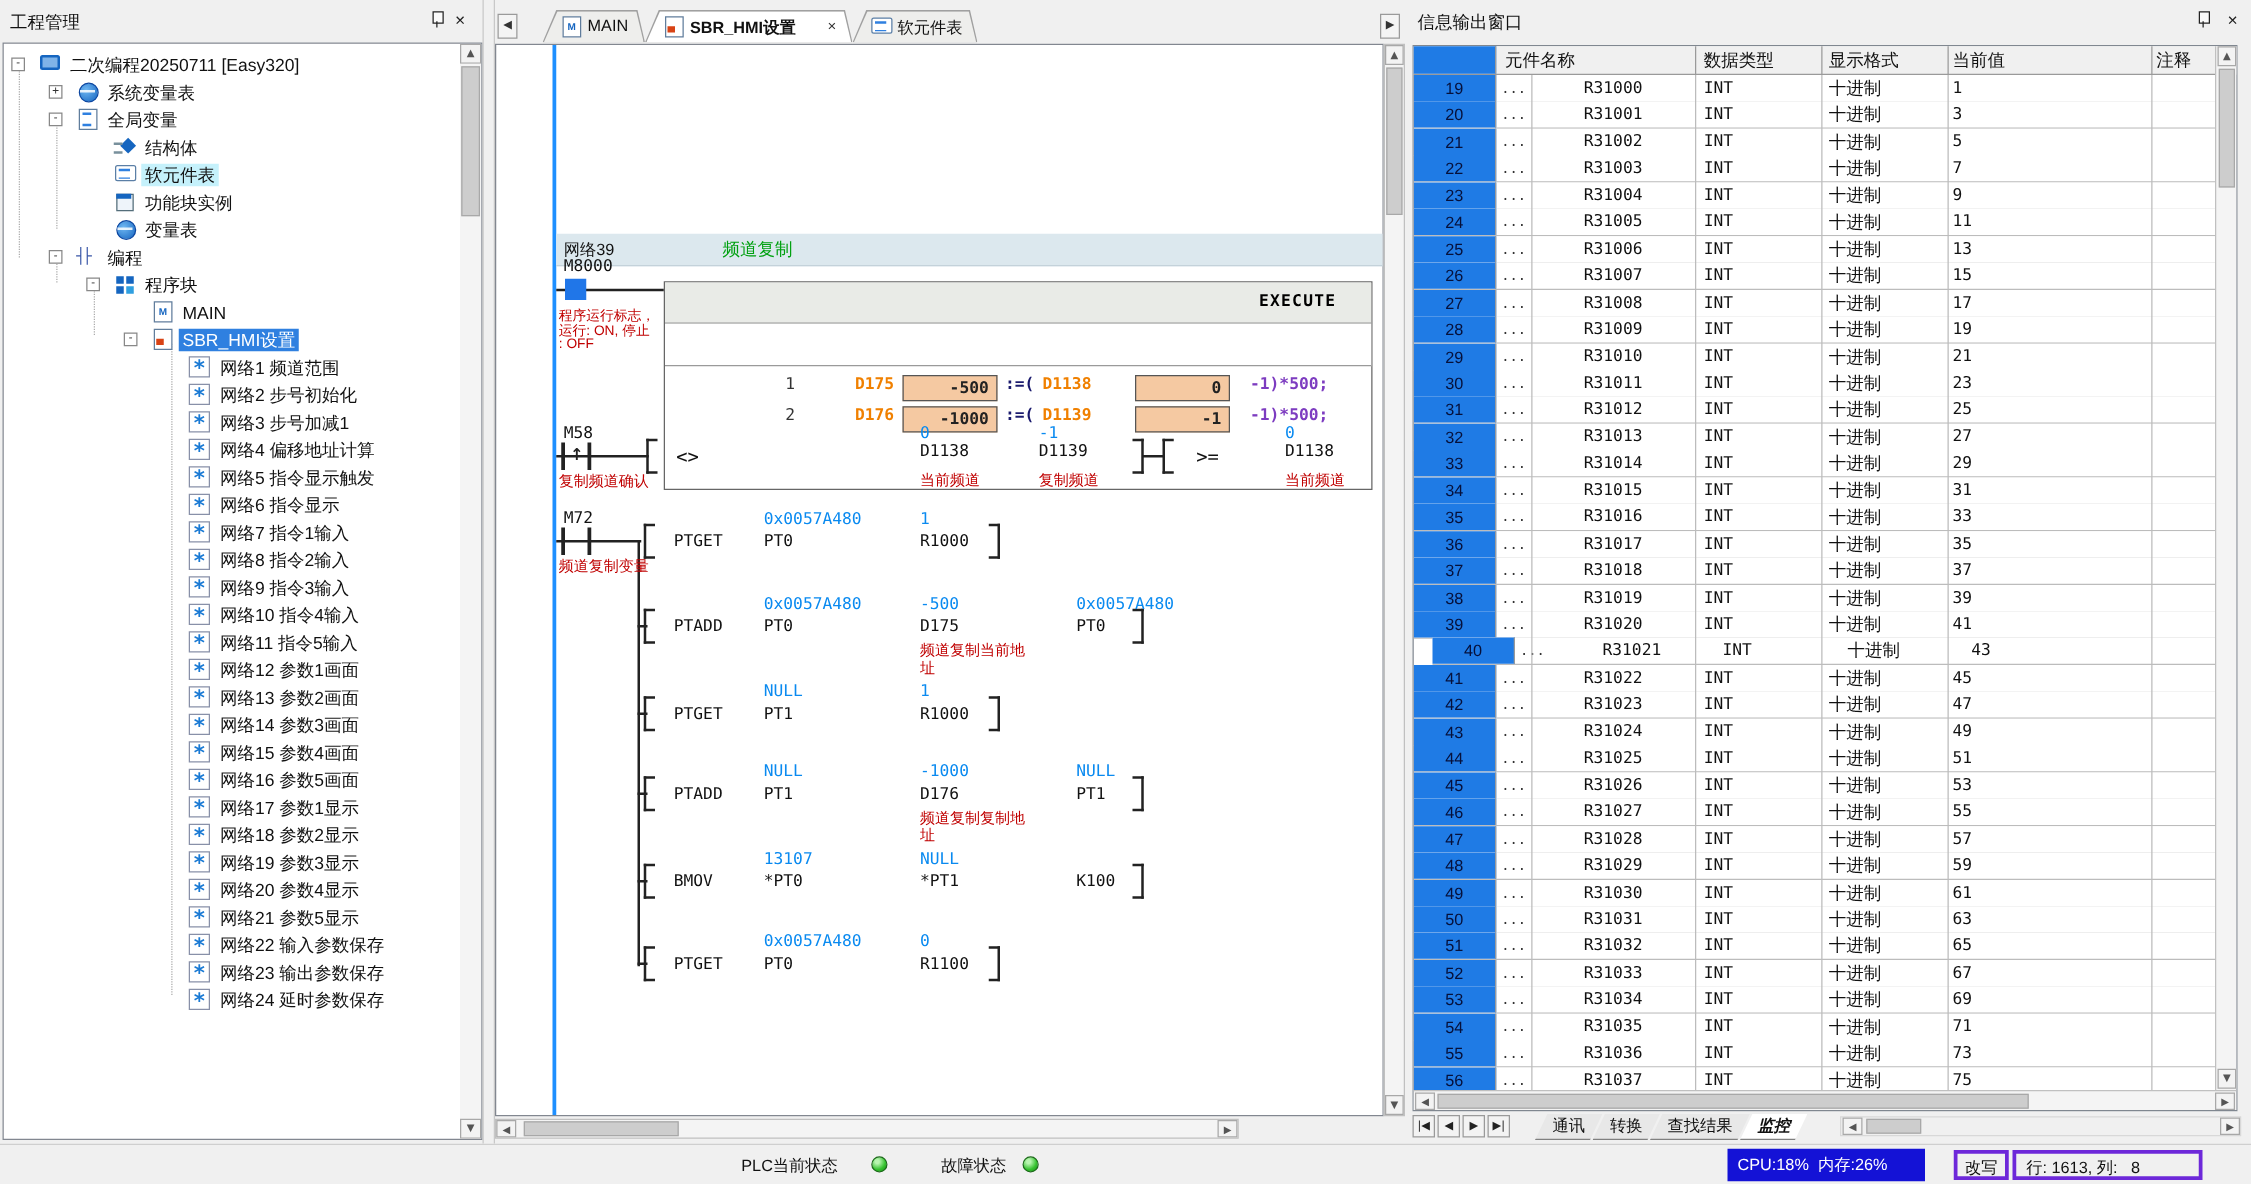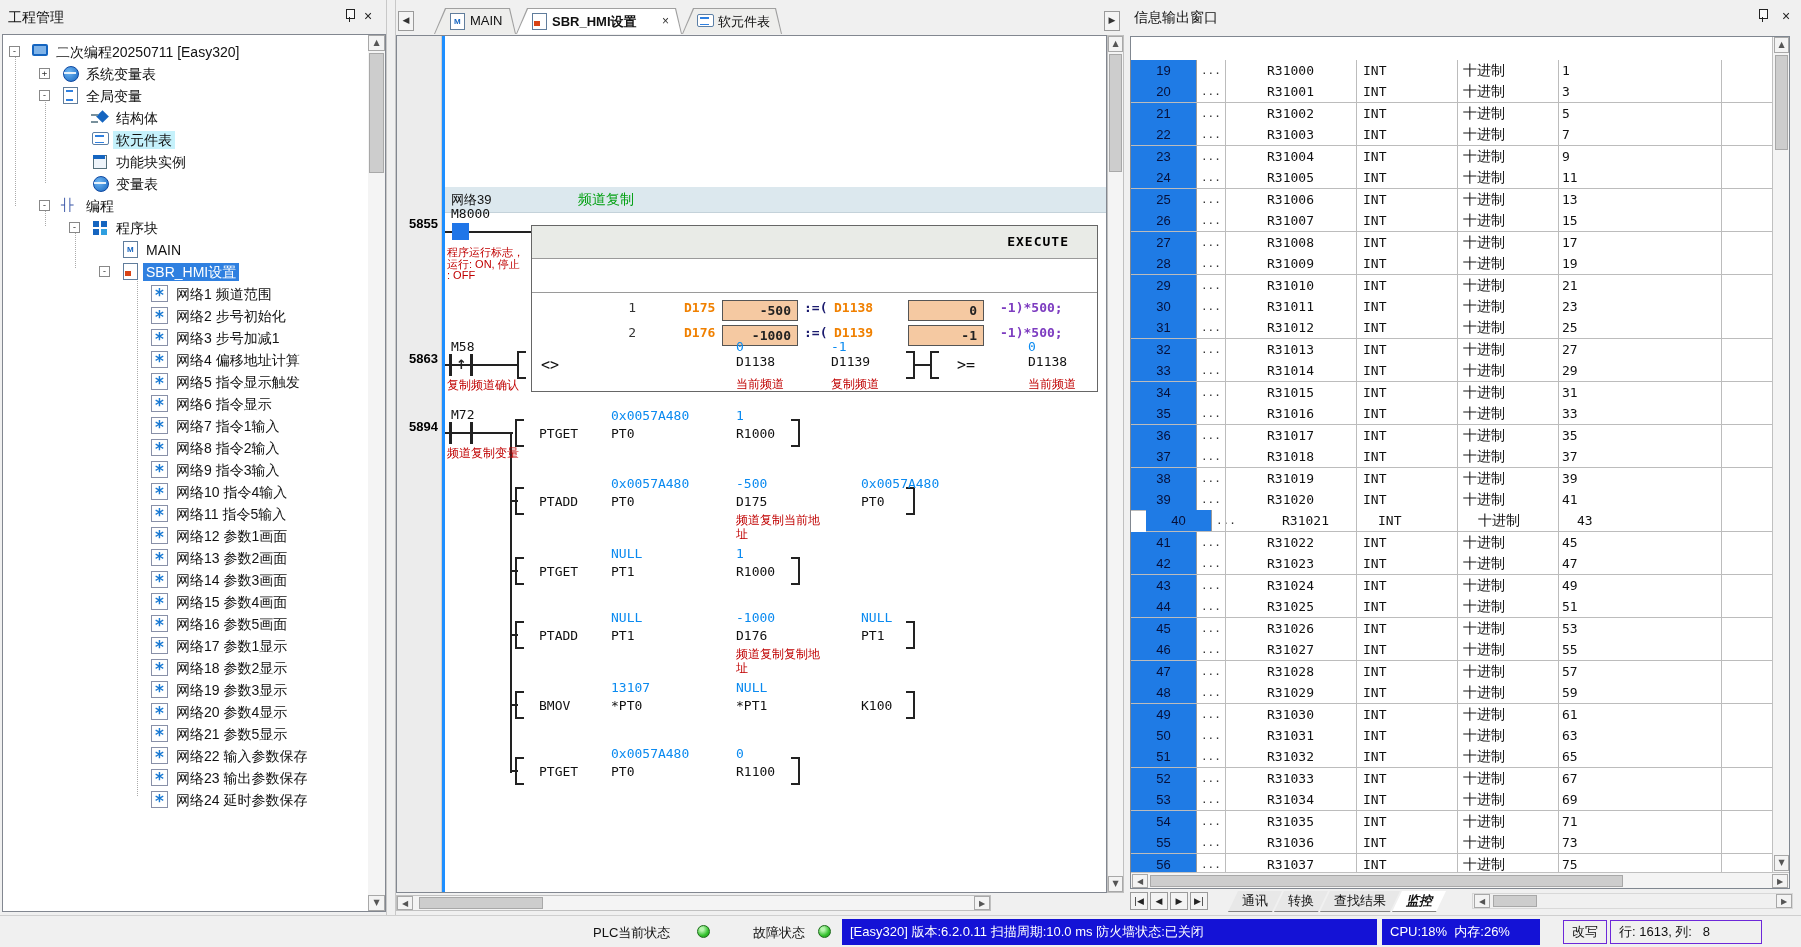--- a/index.html
+++ b/index.html
@@ -120,21 +120,21 @@
   .sheet-tab.active .bg { background:#fff; }
   .sheet-tab span { position:relative; }
   .sheet-tab.active span { font-weight:bold;font-style:italic; }
   .navbtn { position:absolute; top:0; width:18px; height:18px; background:#f3f3f3; border:1px solid #9a9a9a; font:9px/16px "DejaVu Sans",sans-serif; text-align:center; color:#222; }
 
   
   #statusbar { position:absolute; left:0; top:915px; width:1801px; height:32px; background:#f0f0f0; border-top:1px solid #cfcfcf; }
   .st-text { position:absolute; top:8px; font-size:13px; color:#111; white-space:pre; }
   .led { position:absolute; top:9px; width:13px; height:13px; border-radius:50%; background:radial-gradient(circle at 35% 30%, #b8f5b0 15%, #35c22f 60%, #1d8a1a); border:1px solid #1c6b1a; }
   .st-blue { position:absolute; top:3px; height:26px; background:#1412d6; color:#fff; font-size:13px; line-height:26px; padding-left:8px; white-space:pre; overflow:hidden; }
-  .st-cell { position:absolute; top:4px; height:24px; border:1px solid #6d28d9; font-size:13px; line-height:22px; color:#111; white-space:pre; }
+  .st-cell { position:absolute; top:4px; height:24px; border:3px solid #6d28d9; font-size:13px; line-height:22px; color:#111; white-space:pre; }
 </style>
 </head>
 <body>
 
 <div id="app">
 
   <aside class="abs" id="left-panel" style="left:0;top:0;width:386px;height:915px;">
     <div class="abs panel-title-text" style="left:8px;top:9px;text-align:center;">工程管理</div>
     <span class="pin-icon" style="left:344px;top:8px;"></span>
     <span class="close-x" style="left:364px;top:9px;">×</span>
@@ -322,25 +322,20 @@
           <div class="shape"></div>
           <div class="shape2"></div>
           <div class="ic ic-comment" style="left: 14px;"></div>
           <div class="lbl" style="left: 36px;">软元件表</div>
         </div>
       </div>
     <div class="tabscroll" style="left:708px;">▶</div>
   </div>
 
   <div id="canvas">
-    <div id="gutter">
-        <div class="gnum" style="top: 180px;">5855</div>
-        <div class="gnum" style="top: 315px;">5863</div>
-        <div class="gnum" style="top: 383px;">5894</div>
-      </div>
     <div id="rail"></div>
     <div id="netband"></div>
     <div class="tnet" style="left:54px;top:155px;">网络39</div>
     <div class="tg" style="left:181px;top:155px;">频道复制</div>
 
     <div id="exec">
       <div class="strip"></div>
       <div class="trow"></div>
       <div class="title">EXECUTE</div>
       <div id="exec-lines">
@@ -475,20 +470,32 @@
     <div class="sb-thumb" style="left:22px;top:1px;width:124px;height:12px;"></div>
     <div class="sb-btn arr" style="left:577px;top:0;width:16px;height:14px;line-height:13px;">▶</div>
   </div>
 
   <section id="rp">
     <div class="abs panel-title-text" style="left:6px;top:9px;">信息输出窗口</div>
     <span class="pin-icon" style="left:629px;top:8px;"></span>
     <span class="close-x" style="left:654px;top:9px;">×</span>
 
     <div id="rtable">
+      <div id="rhead">
+          <div style="position: absolute; left: 0px; top: 0px; width: 66px; height: 22px; background: rgb(31, 123, 229); border-right: 1px solid rgb(154, 154, 154);"></div>
+          <div class="hcell" style="left: 73px;">元件名称</div>
+          <div class="hcell" style="left: 232px;">数据类型</div>
+          <div class="hcell" style="left: 332px;">显示格式</div>
+          <div class="hcell" style="left: 431px;">当前值</div>
+          <div class="hcell" style="left: 594px;">注释</div>
+          <div style="position: absolute; left: 225px; top: 0px; width: 1px; height: 23px; background: rgb(154, 154, 154);"></div>
+          <div style="position: absolute; left: 326px; top: 0px; width: 1px; height: 23px; background: rgb(154, 154, 154);"></div>
+          <div style="position: absolute; left: 427px; top: 0px; width: 1px; height: 23px; background: rgb(154, 154, 154);"></div>
+          <div style="position: absolute; left: 590px; top: 0px; width: 1px; height: 23px; background: rgb(154, 154, 154);"></div>
+        </div>
       <div id="rbody">
           <div class="trow2" style="top: 0px;">
             <div class="numcell">19</div>
             <div class="dots">...</div>
             <div class="cname">R31000</div>
             <div class="ctype">INT</div>
             <div class="cfmt">十进制</div>
             <div class="cval">1</div>
           </div>
           <div class="trow2" style="top: 21px;">
@@ -820,18 +827,17 @@
       <div class="sb-thumb" style="left:365px;top:5px;width:44px;height:12px;"></div>
       <div class="sb-btn arr" style="left:648px;top:4px;width:16px;height:14px;line-height:13px;">▶</div>
     </div>
   </section>
 
   <footer id="statusbar">
     <div class="st-text" style="left:593px;">PLC当前状态</div>
     <div class="led" style="left:697px;"></div>
     <div class="st-text" style="left:753px;">故障状态</div>
     <div class="led" style="left:818px;"></div>
-    <div class="st-blue" style="left:842px;width:535px;">[Easy320] 版本:6.2.0.11 扫描周期:10.0 ms 防火墙状态:已关闭</div>
     <div class="st-blue" style="left:1382px;width:158px;">CPU:18%  内存:26%</div>
     <div class="st-cell" style="left:1563px;width:44px;text-align:center;">改写</div>
     <div class="st-cell" style="left:1610px;width:152px;padding-left:8px;">行: 1613, 列:   8</div>
   </footer>
 </div>
 
 </body></html>

